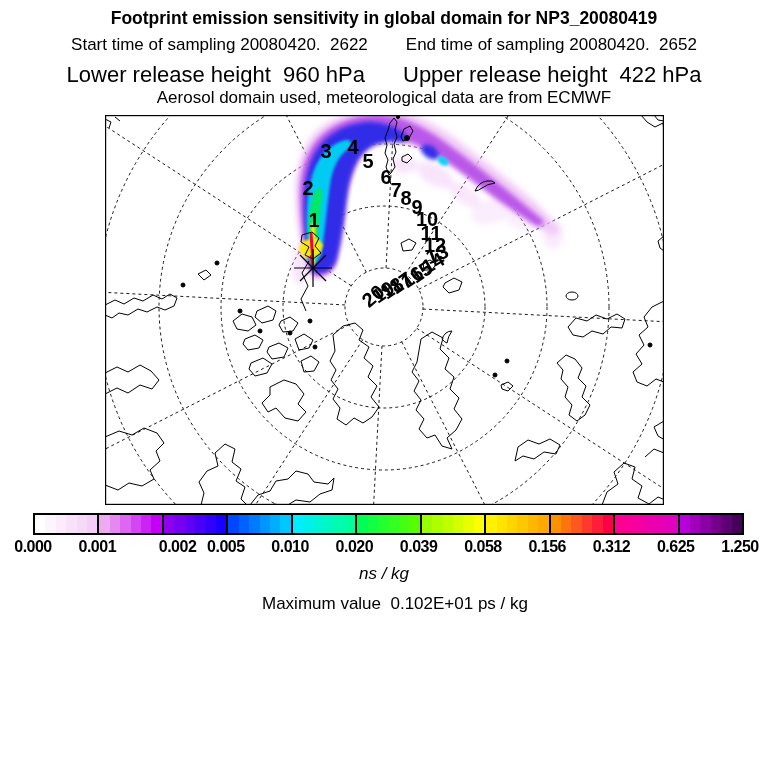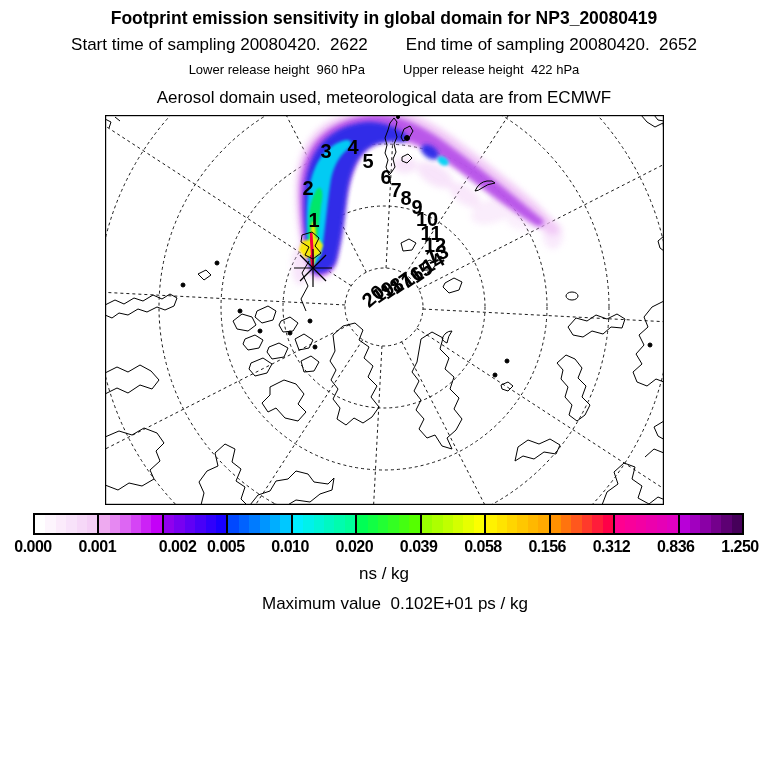--- a/index.html
+++ b/index.html
@@ -1,31 +1,31 @@
 <!DOCTYPE html>
 <html><head>
 <meta charset="utf-8">
 <style>
   html,body{margin:0;padding:0;background:#fff;}
   body{width:768px;height:768px;position:relative;font-family:"Liberation Sans",sans-serif;color:#000;overflow:hidden;}
   .hline{position:absolute;left:0;width:768px;text-align:center;white-space:pre;}
   .title{top:8px;font-size:17.5px;font-weight:bold;}
   .l2{top:35px;font-size:17px;}
-  .l3{top:62px;font-size:13px;}
+  .l3{top:62px;font-size:22px;}
   .l4{top:88px;font-size:17px;}
   .pair{display:inline-flex;}
   .pair .gap{display:inline-block;width:38px;}
   #map-wrap{position:absolute;left:105px;top:115px;width:559px;height:390px;}
   #colorbar{position:absolute;left:33px;top:513px;width:711px;height:22px;border:2px solid #000;display:flex;box-sizing:border-box;}
   .seg{flex:1 1 0;display:flex;}
   .seg:not(:last-child){border-right:2px solid #000;}
   .sub{flex:1 1 0;}
   #ticks{position:absolute;left:33px;top:538px;width:711px;height:20px;}
   .tick{position:absolute;transform:translateX(-50%);font-size:16px;font-weight:bold;letter-spacing:-0.5px;white-space:nowrap;}
-  .unit{position:absolute;left:0;width:768px;top:564px;text-align:center;font-size:17px;}
+  .unit{position:absolute;left:0;width:768px;top:564px;text-align:center;font-size:17px;font-style:italic;}
   .maxv{position:absolute;left:0;width:768px;top:594px;text-align:center;font-size:17px;white-space:pre;padding-left:11px;}
   svg text{font-family:"Liberation Sans",sans-serif;font-weight:bold;fill:#000;}
 </style>
 </head>
 <body>
 
 <div class="hline title">Footprint emission sensitivity in global domain for NP3_20080419</div>
 <div class="hline l2"><span class="pair"><span>Start time of sampling 20080420.  2622</span><span class="gap"></span><span>End time of sampling 20080420.  2652</span></span></div>
 <div class="hline l3"><span class="pair"><span>Lower release height  960 hPa</span><span class="gap"></span><span>Upper release height  422 hPa</span></span></div>
 <div class="hline l4">Aerosol domain used, meteorological data are from ECMWF</div>
@@ -290,17 +290,17 @@
     <span class="tick" style="left: 0px;">0.000</span>
     <span class="tick" style="left: 64.2727px;">0.001</span>
     <span class="tick" style="left: 128.545px; padding-left: 32px;">0.002</span>
     <span class="tick" style="left: 192.818px;">0.005</span>
     <span class="tick" style="left: 257.091px;">0.010</span>
     <span class="tick" style="left: 321.364px;">0.020</span>
     <span class="tick" style="left: 385.636px;">0.039</span>
     <span class="tick" style="left: 449.909px;">0.058</span>
     <span class="tick" style="left: 514.182px;">0.156</span>
     <span class="tick" style="left: 578.455px;">0.312</span>
-    <span class="tick" style="left: 642.727px;">0.836</span>
+    <span class="tick" style="left: 642.727px;">0.625</span>
     <span class="tick" style="left: 707px;">1.250</span>
   </div>
 <div class="unit">ns / kg</div>
 <div class="maxv">Maximum value  0.102E+01 ps / kg</div>
 
 </body></html>

